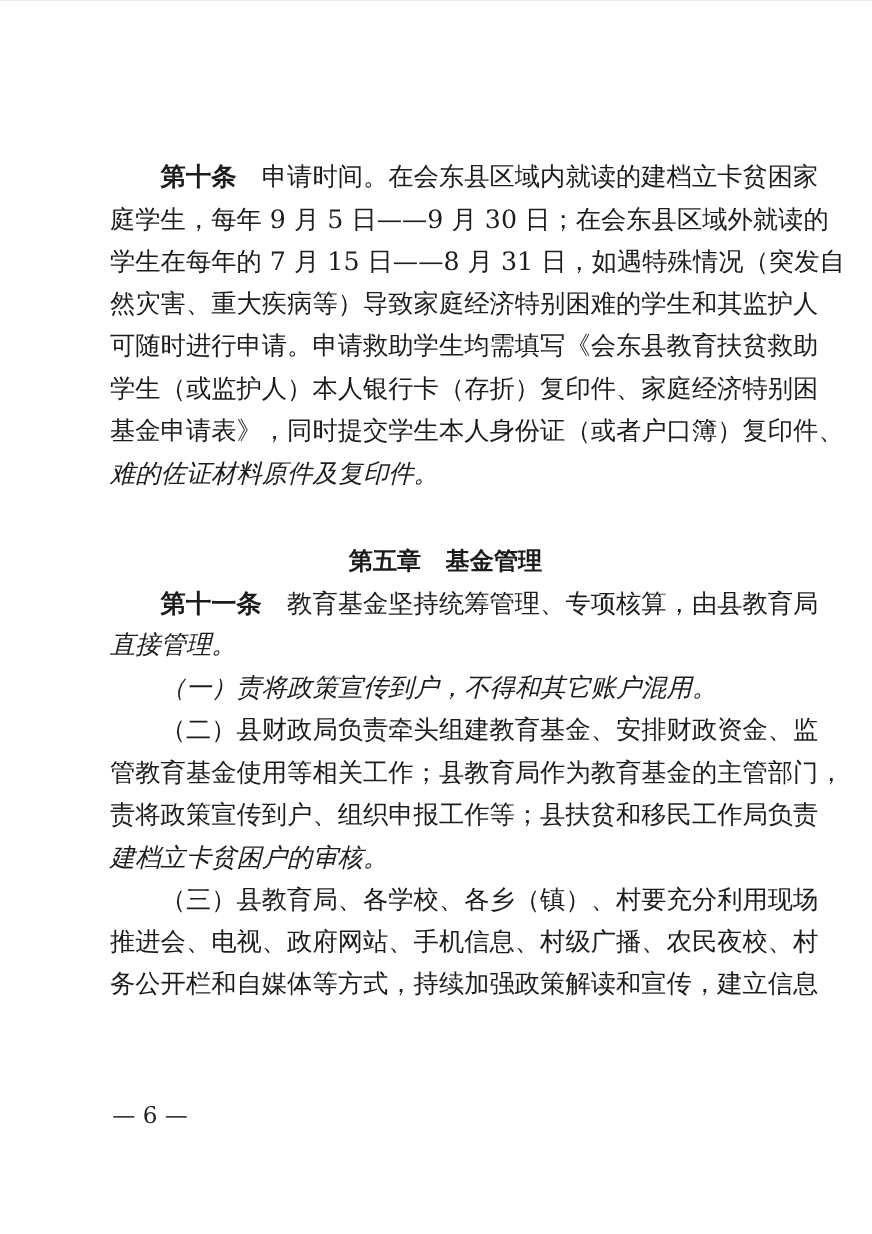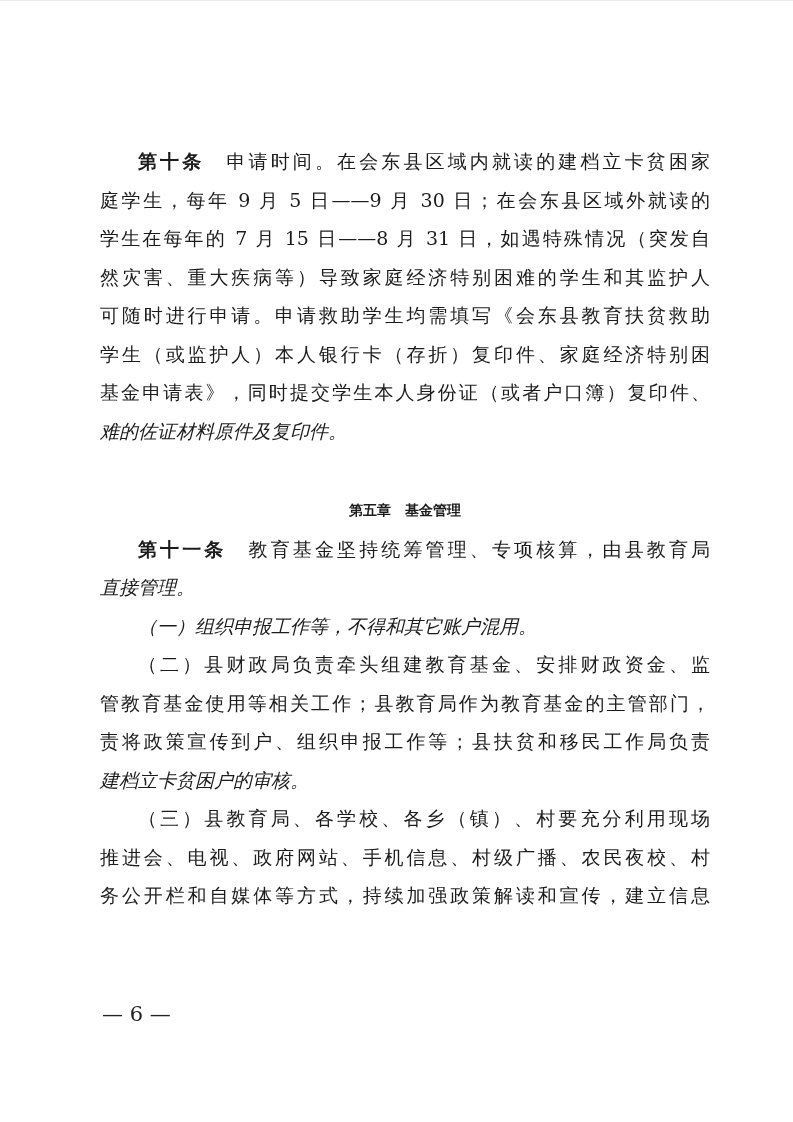--- a/index.html
+++ b/index.html
@@ -18,39 +18,39 @@
     border-top: 1px solid #ececec;
     box-sizing: border-box;
   }
   .content {
     position: absolute;
     left: 100px;
     top: 141px;
     width: 610px;
   }
   .line {
-    font-size: 19px;
+    font-size: 23px;
     line-height: 38.5px;
     text-align: justify;
     text-align-last: justify;
     white-space: nowrap;
     letter-spacing: 0;
   }
   .line.short {
     text-align-last: left;
     font-style: italic;
   }
   .indent {
     text-indent: 2em;
   }
   .lead {
     font-weight: bold;
   }
   .heading {
-    font-size: 14px;
+    font-size: 22px;
     line-height: 38.5px;
     font-weight: bold;
     text-align: right;
     text-align-last: center;
     margin: 41px 0 0 0;
   }
   .page-number {
     position: absolute;
     left: 102px;
     top: 1001px;
@@ -72,21 +72,21 @@
     <div class="line">可随时进行申请。申请救助学生均需填写《会东县教育扶贫救助</div>
     <div class="line">学生（或监护人）本人银行卡（存折）复印件、家庭经济特别困</div>
     <div class="line">基金申请表》，同时提交学生本人身份证（或者户口簿）复印件、</div>
     <div class="line short">难的佐证材料原件及复印件。</div>
 
     <h2 class="heading">第五章　基金管理</h2>
 
     <div class="line indent"><span class="lead">第十一条</span><span>　教育基金坚持统筹管理、专项核算，由县教育局</span></div>
     <div class="line short">直接管理。</div>
 
-    <div class="line indent short">（一）组织申报工作等，不得和其它账户混用。</div>
+    <div class="line indent short">（一）责将政策宣传到户，不得和其它账户混用。</div>
 
     <div class="line indent">（二）县财政局负责牵头组建教育基金、安排财政资金、监</div>
     <div class="line">管教育基金使用等相关工作；县教育局作为教育基金的主管部门，</div>
     <div class="line">责将政策宣传到户、组织申报工作等；县扶贫和移民工作局负责</div>
     <div class="line short">建档立卡贫困户的审核。</div>
 
     <div class="line indent">（三）县教育局、各学校、各乡（镇）、村要充分利用现场</div>
     <div class="line">推进会、电视、政府网站、手机信息、村级广播、农民夜校、村</div>
     <div class="line">务公开栏和自媒体等方式，持续加强政策解读和宣传，建立信息</div>
 

